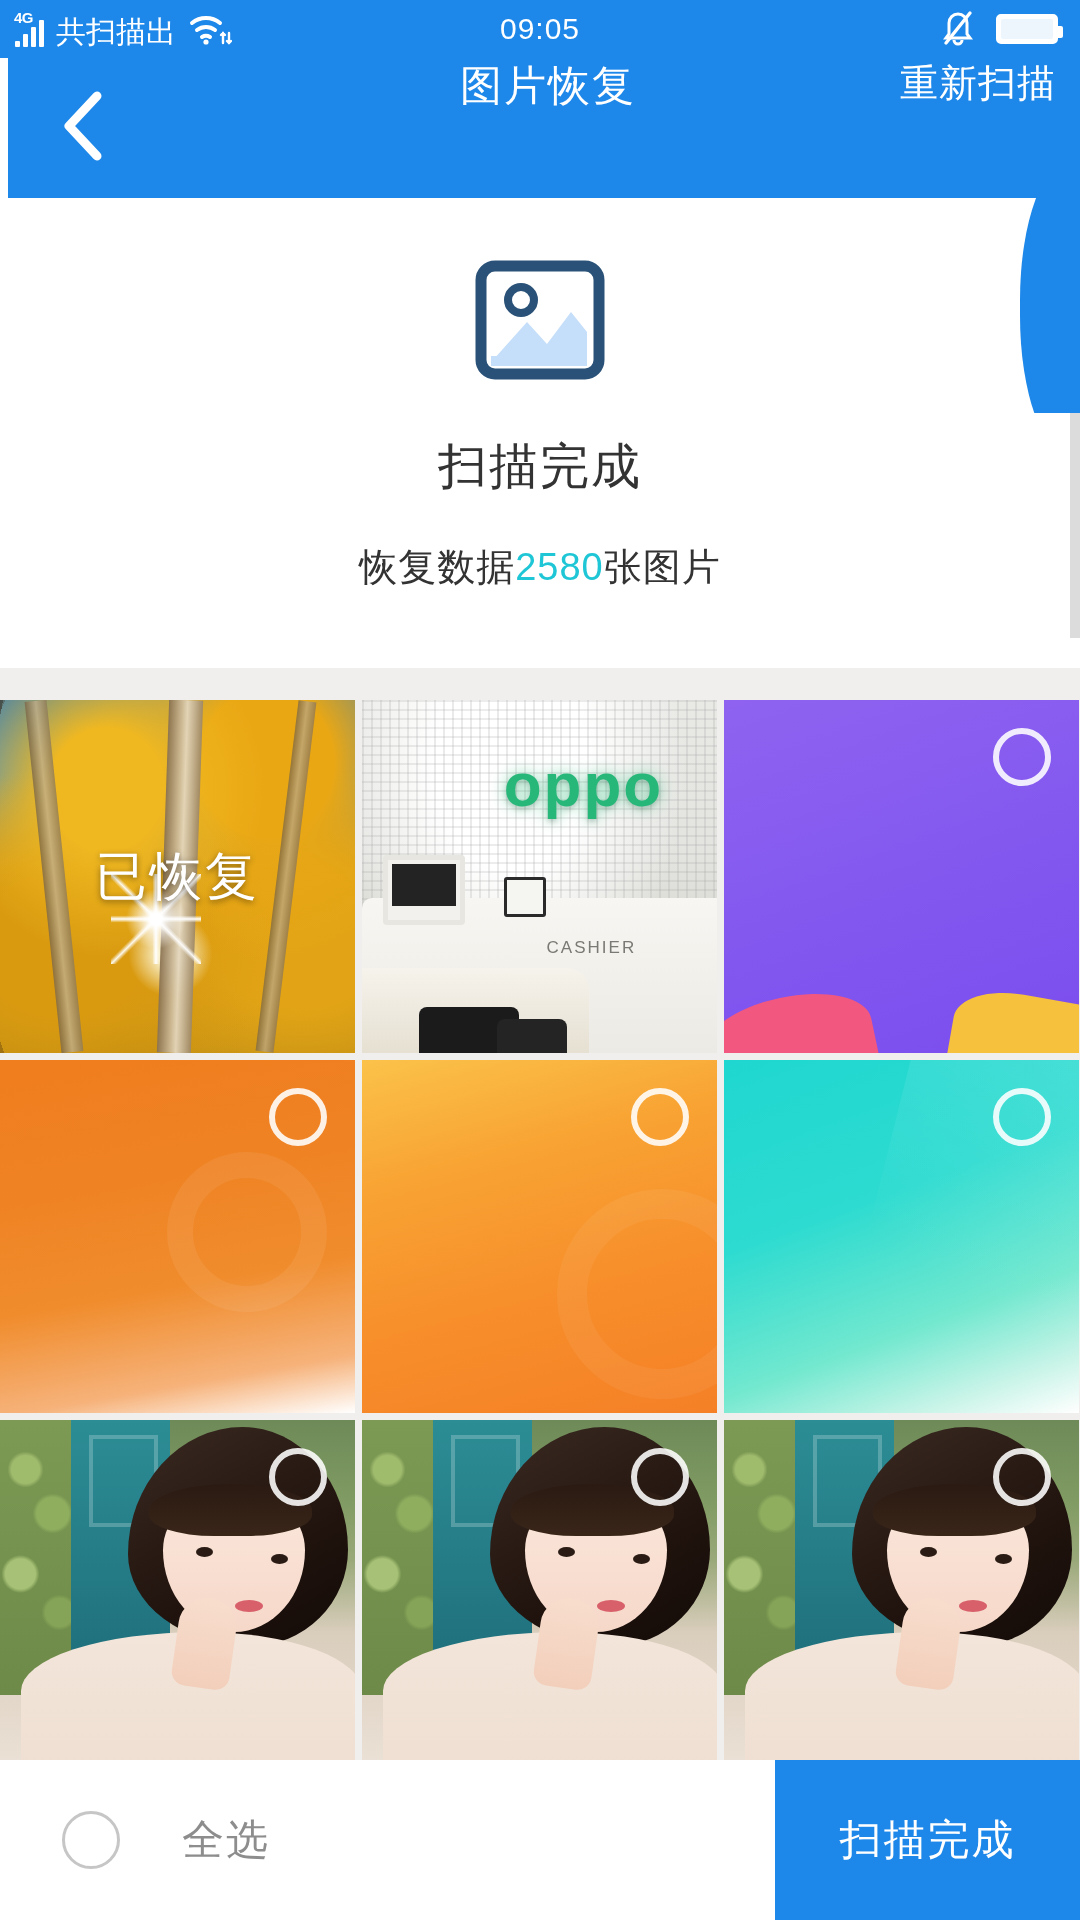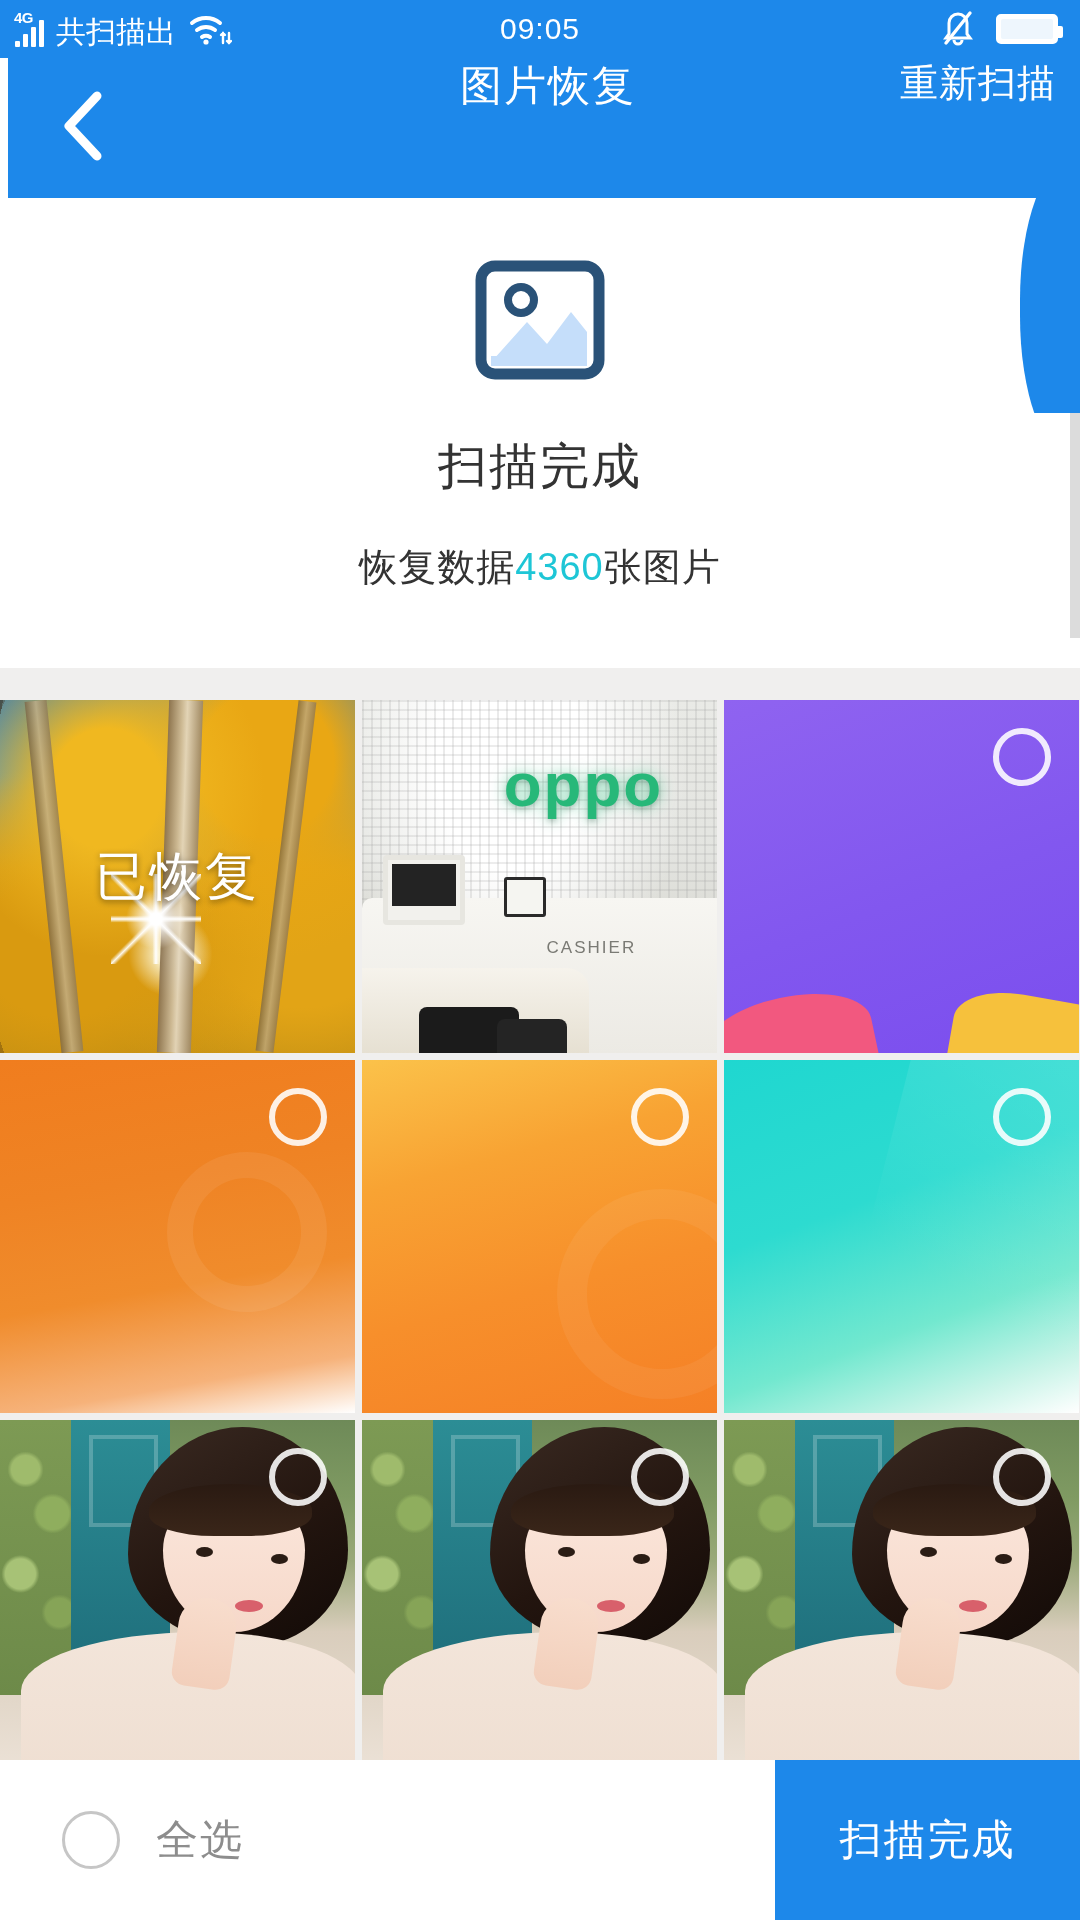--- a/index.html
+++ b/index.html
@@ -308,21 +308,21 @@
     background:linear-gradient(180deg,#f8ddcd,#f2cfbb);
     border-radius:28px 28px 14px 14px; transform:rotate(8deg);
   }
 
   
   .bottombar{
     position:absolute; bottom:0; left:0; width:1080px; height:160px;
     background:#ffffff; display:flex; align-items:center;
   }
   .selectall{
-    display:flex; align-items:center; gap:36px; padding-left:62px; height:143px;
+    display:flex; align-items:center; gap:62px; padding-left:62px; height:143px;
   }
   .selectall .ring{
     width:58px; height:58px; border-radius:50%; border:3px solid #c6c6c6;
   }
   .selectall .label{ font-size:42px; color:#8d8d8d; letter-spacing:2px; }
   .recover-btn{
     margin-left:auto; width:305px; height:160px; background:#1d88ea;
     display:flex; align-items:center; justify-content:center;
     color:#ffffff; font-size:42px; letter-spacing:2px;
   }
@@ -387,21 +387,21 @@
   <div class="ph-icon">
     <svg width="130" height="120" viewBox="0 0 130 120">
       <rect x="6" y="6" width="118" height="108" rx="14" ry="14" fill="#ffffff" stroke="#2a5278" stroke-width="11"></rect>
       <path d="M18 100 L52 62 L72 84 L96 52 L112 72 L112 102 Z" fill="#c5defa"></path>
       <rect x="16" y="96" width="96" height="10" fill="#c5defa"></rect>
       <circle cx="46" cy="40" r="13" fill="#ffffff" stroke="#2a5278" stroke-width="8"></circle>
     </svg>
   </div>
   <div class="result-title">扫描完成</div>
   <div class="result-sub">
-    <span>恢复数据</span><span class="count">4360</span><span>张图片</span>
+    <span>恢复数据</span><span class="count">2580</span><span>张图片</span>
   </div>
 </div>
 
 <div class="gap-band"></div>
 
 <div class="grid">
 
   <div class="tile">
     <div class="art art-forest">
       <div class="trunk2"></div>

